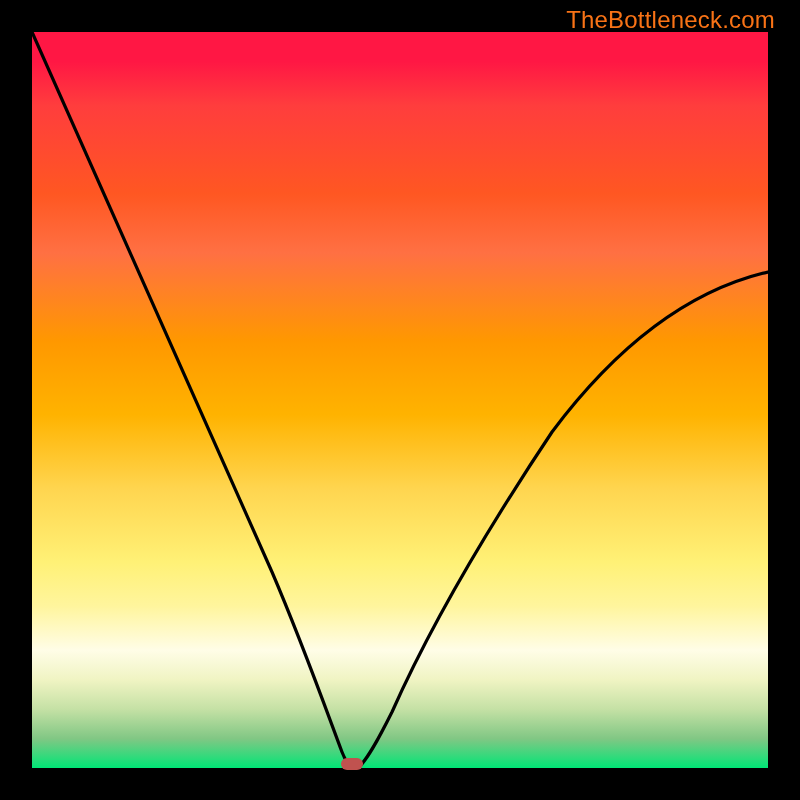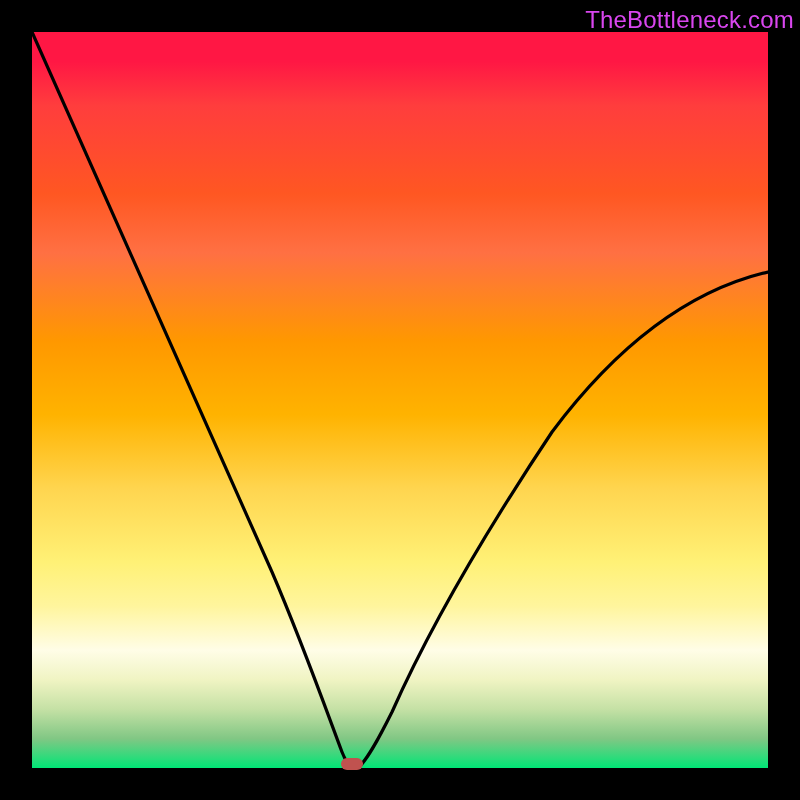--- a/index.html
+++ b/index.html
@@ -43,22 +43,22 @@
   .curve-svg {
     position: absolute;
     left: 0;
     top: 0;
     width: 100%;
     height: 100%;
   }
   .watermark {
     position: absolute;
     top: 6px;
-    right: 6px;
-    color: #d946ef;
+    right: 25px;
+    color: #f97316;
     font-size: 24px;
     font-weight: 500;
     letter-spacing: 0.2px;
   }
   .marker {
     position: absolute;
     width: 22px;
     height: 12px;
     background: #c0524f;
     border-radius: 6px;

